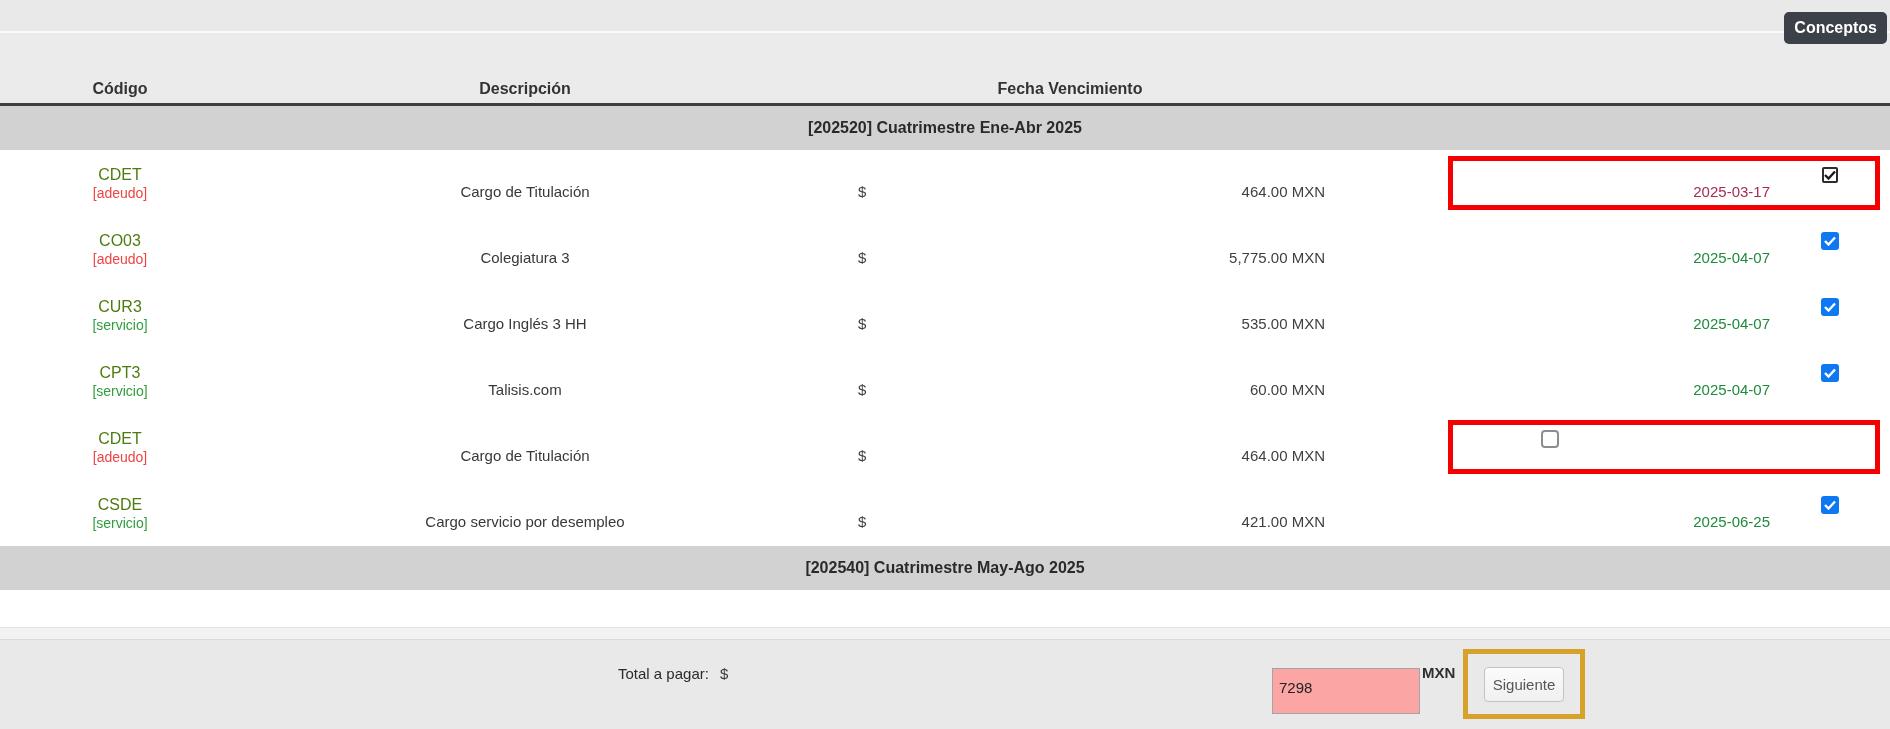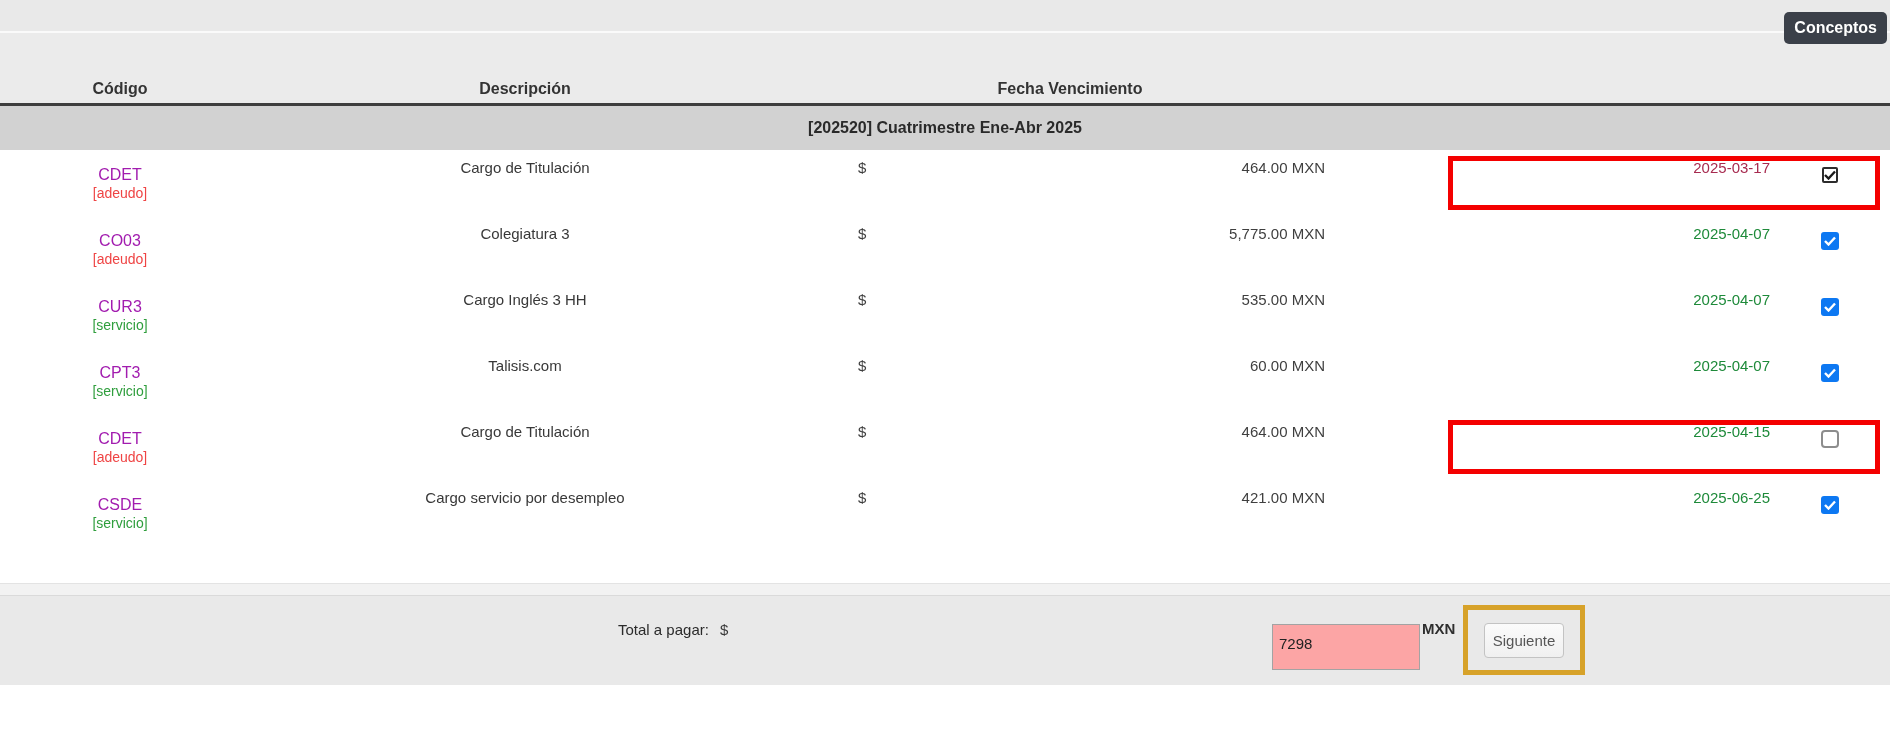--- a/index.html
+++ b/index.html
@@ -24,23 +24,23 @@
     padding-bottom:5px;line-height:18px;
   }
   .header-cell.monto{padding-left:140px;}
   
   .section-bar{
     height:44px;background:#d2d2d2;display:flex;align-items:center;justify-content:center;
     font-size:16px;font-weight:bold;color:#2a2a2a;
   }
   
   .data-row{height:66px;position:relative;background:#ffffff;}
-  .cell{padding-top:8px;line-height:20px;font-size:15px;color:#383838;}
+  .cell{padding-top:32px;line-height:20px;font-size:15px;color:#383838;}
   .cell.codigo{display:flex;flex-direction:column;align-items:center;padding-top:15px;}
-  .code-text{font-size:16px;color:#a21caf;line-height:19px;}
+  .code-text{font-size:16px;color:#4d7c0f;line-height:19px;}
   .tag-text{font-size:14px;line-height:19px;}
   .tag-adeudo{color:#ef4444;}
   .tag-servicio{color:#2f9e3d;}
   .cell.desc{text-align:center;}
   .cell.monto{display:flex;justify-content:space-between;padding-left:48px;padding-right:5px;color:#3f3f3f;}
   .cell.fecha{text-align:right;font-size:15px;}
   .date-upcoming{color:#1e8a3a;}
   .date-overdue{color:#a72b50;}
   .cell.check{display:flex;justify-content:center;padding-top:16px;}
   
@@ -178,23 +178,20 @@
     <div class="grid data-row">
       <div class="cell codigo">
         <div class="code-text">CDET</div>
         <div class="tag-text tag-adeudo">[adeudo]</div>
       </div>
       <div class="cell desc">Cargo de Titulación</div>
       <div class="cell monto">
         <div>$</div>
         <div>464.00 MXN</div>
       </div>
-      <div class="cell fecha">
-        <div class="date-upcoming">2025-04-15</div>
-      </div>
       <div class="cell check">
         <div class="cb unchecked"></div>
       </div>
       <div class="row-highlight"></div>
     </div>
     <div class="grid data-row">
       <div class="cell codigo">
         <div class="code-text">CSDE</div>
         <div class="tag-text tag-servicio">[servicio]</div>
       </div>
@@ -207,20 +204,21 @@
         <div class="date-upcoming">2025-06-25</div>
       </div>
       <div class="cell check">
         <div class="cb blue">
           <svg width="12" height="10" viewBox="0 0 12 10">
             <path d="M1 5 L4.5 8.5 L11 1.5" fill="none" stroke="#ffffff" stroke-width="2.4"></path>
           </svg>
         </div>
       </div>
     </div>
+    <div class="section-bar">[202540] Cuatrimestre May-Ago 2025</div>
   </div>
 
 <div class="spacer"></div>
 <div class="pre-footer"></div>
 <div class="footer">
   <div class="total-label">Total a pagar:</div>
   <div class="total-symbol">$</div>
   <input class="total-input" type="text" value="7298" style="">
   <div class="currency-code">MXN</div>
   <div class="next-highlight">

